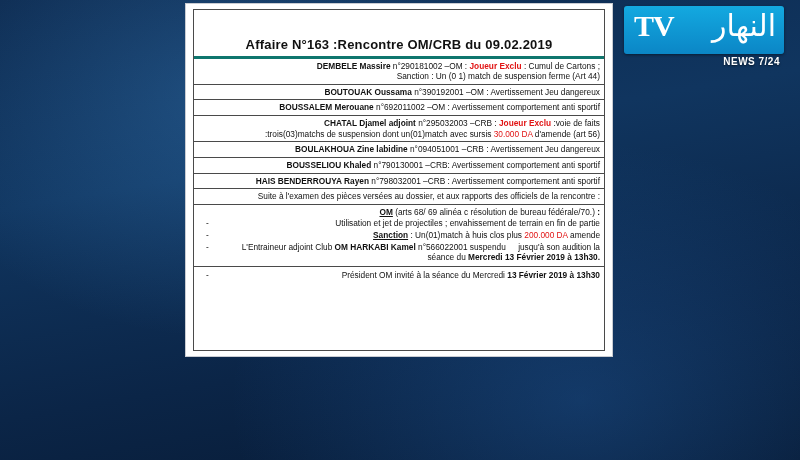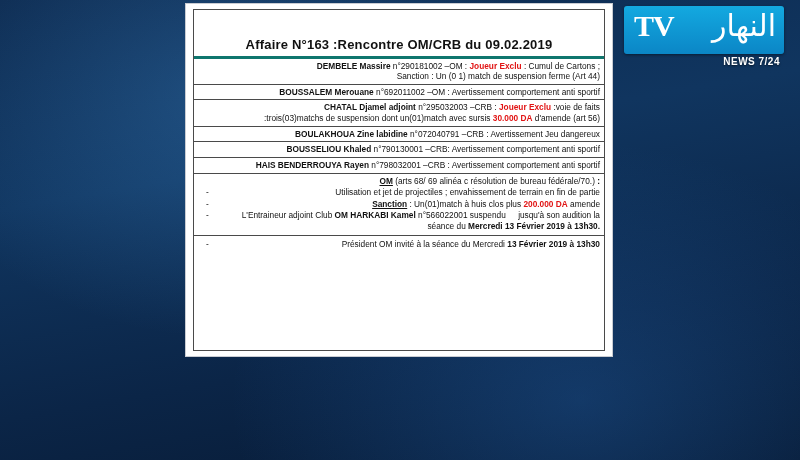--- a/index.html
+++ b/index.html
@@ -79,21 +79,21 @@
     padding: 0;
   }
   .row {
     padding: 2.0px 4px 2.0px 4px;
     border-bottom: 1px solid #4a4a4a;
     text-align: right;
   }
   .row.nb { border-bottom: none; }
   .nm { font-weight: bold; }
   .red { color: #e11414; font-weight: bold; }
-  .redn { color: #e11414; font-weight: bold; }
+  .redn { color: #e11414; font-weight: normal; }
   .u { text-decoration: underline; margin-top: 10px; }
   .ind {
     padding-left: 14px;
     display: block;
   }
   .dash-list {
     margin: 0;
     padding: 0;
     list-style: none;
   }
@@ -175,20 +175,25 @@
       <div class="rows">
 
         <div class="row">
           <span class="nm">DEMBELE Massire</span>
           <span>n°290181002 –OM :</span>
           <span class="red">Joueur Exclu</span>
           <span>: Cumul de Cartons ;</span>
           <span class="ind">Sanction : Un (0 1) match de suspension  ferme  (Art 44)</span>
         </div>
 
+        <div class="row">
+          <span class="nm">BOUTOUAK Oussama</span>
+          <span>n°390192001 –OM :</span>
+          <span>Avertissement   Jeu dangereux</span>
+        </div>
 
         <div class="row">
           <span class="nm">BOUSSALEM Merouane</span>
           <span>n°692011002 –OM :</span>
           <span>Avertissement    comportement anti sportif</span>
         </div>
 
         <div class="row">
           <span class="nm">CHATAL Djamel adjoint</span>
           <span>n°295032003  –CRB :</span>
@@ -196,36 +201,39 @@
           <span> :voie de faits</span>
           <span class="ind">
             <span>:trois(03)matchs de suspension dont un(01)match avec sursis</span>
             <span class="redn">30.000 DA</span>
             <span>d'amende  (art 56)</span>
           </span>
         </div>
 
         <div class="row">
           <span class="nm">BOULAKHOUA Zine labidine</span>
-          <span>n°072040791 –CRB :</span>
+          <span>n°094051001 –CRB :</span>
           <span>Avertissement   Jeu dangereux</span>
         </div>
 
         <div class="row">
           <span class="nm">BOUSSELIOU Khaled</span>
           <span>n°790130001 –CRB:</span>
           <span>Avertissement    comportement anti sportif</span>
         </div>
 
         <div class="row">
           <span class="nm">HAIS BENDERROUYA Rayen</span>
           <span>n°798032001 –CRB :</span>
           <span>Avertissement    comportement anti sportif</span>
         </div>
 
+        <div class="row">
+          <span>Suite à l'examen des pièces versées au dossier, et aux rapports des officiels de la rencontre :</span>
+        </div>
 
         <div class="row nb">
           <div>
             <span class="nm u">OM</span>
             <span>(arts 68/ 69  alinéa c résolution de bureau fédérale/70.)</span><span class="nm"> :</span>
           </div>
           <ul class="dash-list">
             <li>
               <span class="dash">-</span>
               <span>Utilisation et jet de projectiles ; envahissement de terrain en fin de partie</span>

